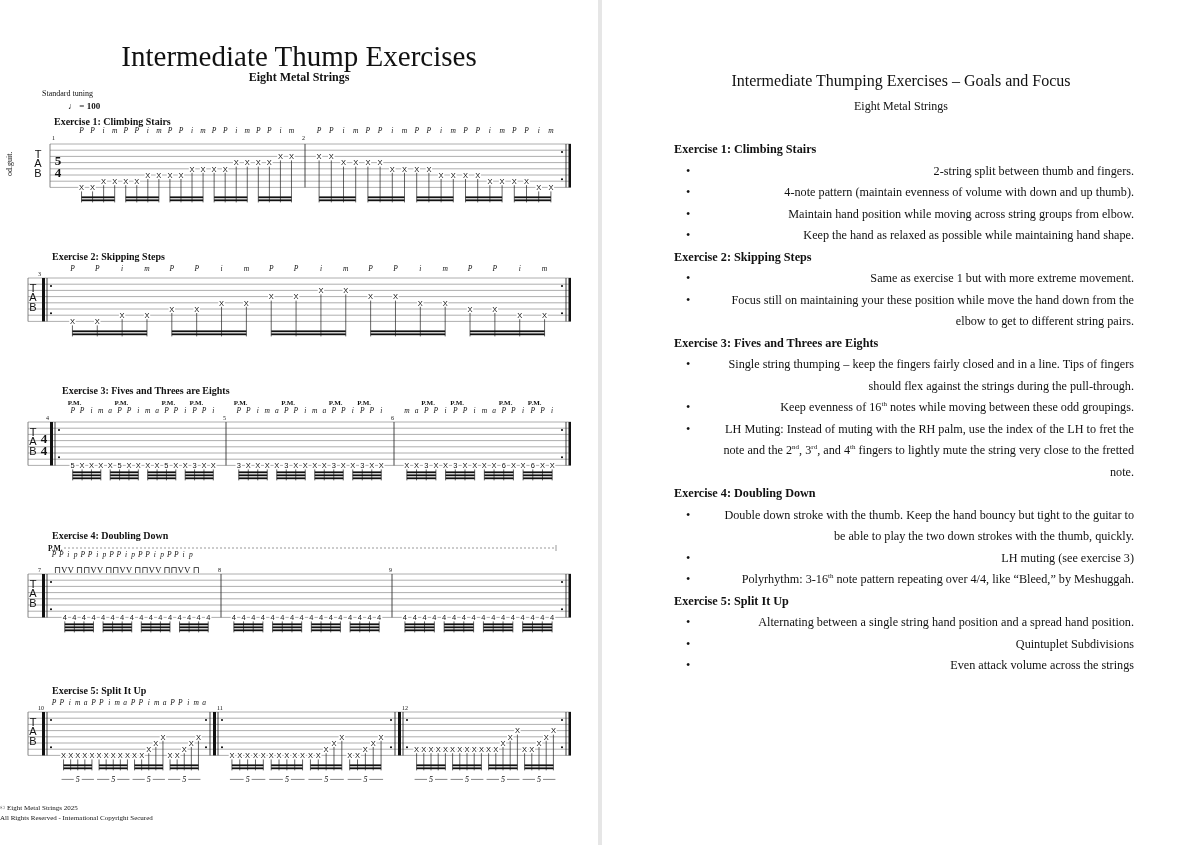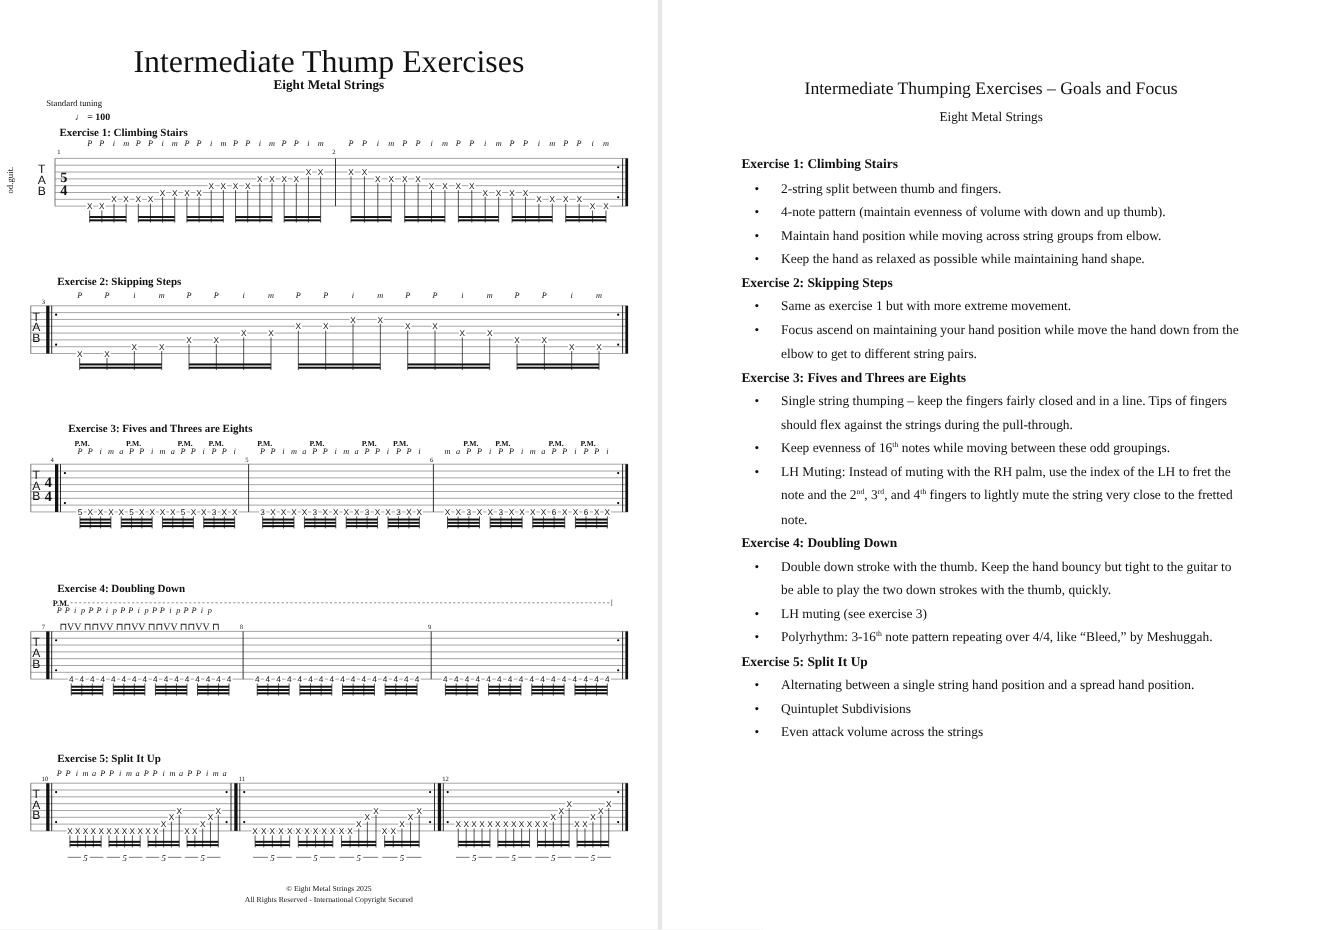--- a/index.html
+++ b/index.html
@@ -10,28 +10,28 @@
   #right-page { left:602px; width:656px; }
   .divider { position:absolute; left:598px; top:0; width:4px; height:845px; background:#e6e6e6; }
 
   .score-title { position:absolute; left:0; width:598px; top:40px; text-align:center; font-size:29px; }
   .score-sub { position:absolute; left:0; width:598px; top:70px; text-align:center; font-size:12px; font-weight:bold; }
   .tuning { position:absolute; left:42px; top:89px; font-size:8px; }
   .tempo { position:absolute; left:68px; top:101px; font-size:9px; font-weight:bold;text-align:center; }
   .ex-title { position:absolute; font-size:10px; font-weight:bold; white-space:nowrap; }
   .inst-label { position:absolute; left:5px; top:150px; font-size:8px; transform:rotate(-90deg); transform-origin:left top; white-space:nowrap; top:176px; }
   svg.staff { position:absolute; left:0; overflow:visible; }
-  .footer { position:absolute; left:0; width:598px; text-align:center; font-size:7px; line-height:10px; top:803px; }
+  .footer { position:absolute; left:0; width:598px; font-size:7px; line-height:10px; top:803px; }
   .pagenum { position:absolute; left:563px; top:803px; font-size:8px;margin-left:48px; }
 
   .doc-title { position:absolute; left:0; width:598px; top:72px; text-align:center; font-size:16px; }
   .doc-sub { position:absolute; left:0; width:598px; top:99px; text-align:center; font-size:12px; }
   .doc-body { position:absolute; left:72px; top:139px; width:460px; font-size:12.2px; line-height:21.5px; }
   .doc-body h3 { margin:0; font-size:12.2px; font-weight:bold; }
-  .doc-body ul { margin:0; padding:0 0 0 36px; list-style:none; }
+  .doc-body ul { margin:0; padding:0 0 0 36px; list-style:none;text-align:right; }
   .doc-body li { position:relative; }
   .doc-body li::before { content:"•"; position:absolute; left:-24px; }
   sup { font-size:7px; line-height:0; }
 </style>
 </head>
 <body>
 
 <div class="page" id="left-page">
   <div class="score-title">Intermediate Thump Exercises</div>
   <div class="score-sub">Eight Metal Strings</div>
@@ -1169,21 +1169,21 @@
       <h3>Exercise 1: Climbing Stairs</h3>
       <ul>
         <li>2-string split between thumb and fingers.</li>
         <li>4-note pattern (maintain evenness of volume with down and up thumb).</li>
         <li>Maintain hand position while moving across string groups from elbow.</li>
         <li>Keep the hand as relaxed as possible while maintaining hand shape.</li>
       </ul>
       <h3>Exercise 2: Skipping Steps</h3>
       <ul>
         <li>Same as exercise 1 but with more extreme movement.</li>
-        <li>Focus ascend on maintaining your hand position while move the hand down from the elbow to get to different string pairs.</li>
+        <li>Focus still on maintaining your these position while move the hand down from the elbow to get to different string pairs.</li>
       </ul>
       <h3>Exercise 3: Fives and Threes are Eights</h3>
       <ul>
         <li>Single string thumping – keep the fingers fairly closed and in a line. Tips of fingers should flex against the strings during the pull-through.</li>
         <li>Keep evenness of 16<sup>th</sup> notes while moving between these odd groupings.</li>
         <li>LH Muting: Instead of muting with the RH palm, use the index of the LH to fret the note and the 2<sup>nd</sup>, 3<sup>rd</sup>, and 4<sup>th</sup> fingers to lightly mute the string very close to the fretted note.</li>
       </ul>
       <h3>Exercise 4: Doubling Down</h3>
       <ul>
         <li>Double down stroke with the thumb. Keep the hand bouncy but tight to the guitar to be able to play the two down strokes with the thumb, quickly.</li>

